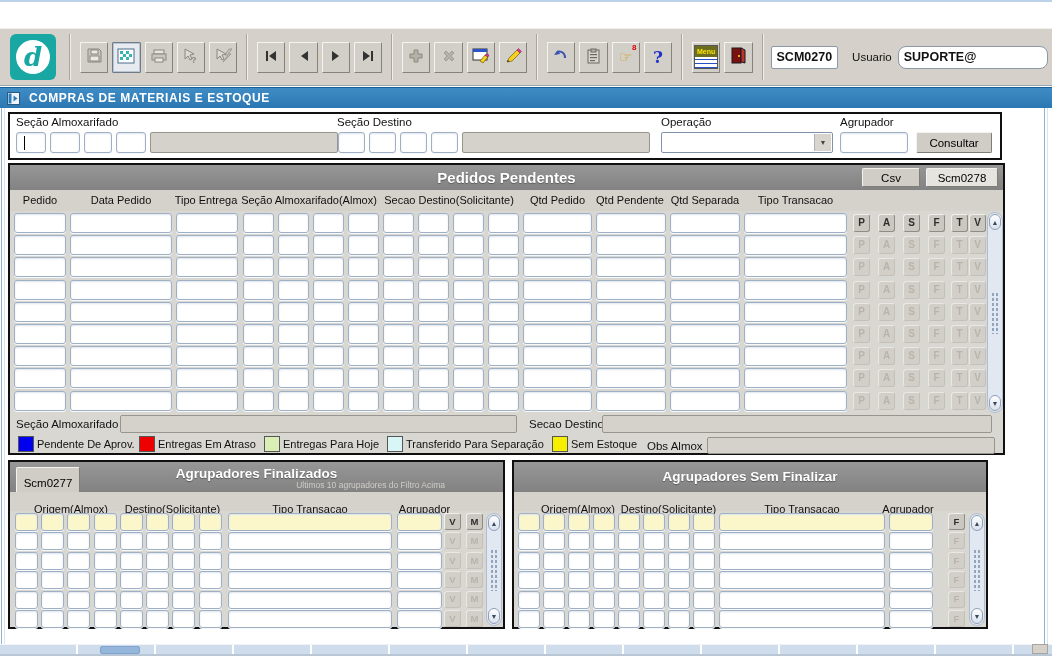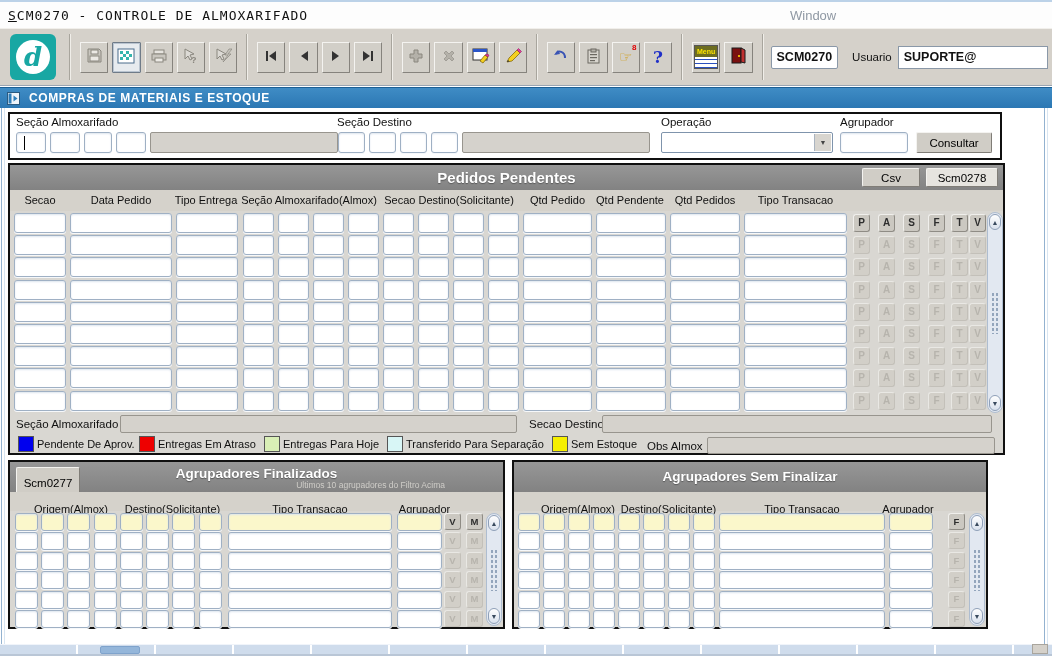--- a/index.html
+++ b/index.html
@@ -32,21 +32,21 @@
   .tbtn.sel { border-color:#6f7b88; background:#e7ebef; box-shadow:inset 0 0 0 1px #b9c4d0; }
   .help-glyph { color:#2030c8; font-weight:bold; font-size:17px; font-family:"DejaVu Serif", serif; }
   .hand-glyph { color:#cf9a10; font-size:15px; position:relative; }
   .hand-glyph i { position:absolute; top:-5px; right:-4px; color:#e00000; font-size:8px; font-weight:bold; font-style:normal; }
   .menu-ic { width:24px; height:24px; border:1px solid #555; background:#fff; display:flex; flex-direction:column; }
   .menu-ic .m-top { background:#6d6d20; color:#ffe600; font-size:7px; font-weight:bold; text-align:center; line-height:11px; height:11px; }
   .menu-ic .m-lines { flex:1; background:repeating-linear-gradient(#fff 0 2px, #2a50c0 2px 3px, #fff 3px 4px); }
   .code-field { width:72px; height:23px; background:#fff; border:1px solid #8a98a8; border-radius:2px;
                 font-size:12.5px; font-weight:bold; color:#111; display:flex; align-items:center; justify-content:center; }
   .user-label { font-size:11.5px; color:#111; margin:0 6px 0 14px; }
-  .user-field { width:160px; height:23px; background:#fff; border:1px solid #8a98a8; border-radius:0;
+  .user-field { width:160px; height:23px; background:#fff; border:1px solid #8a98a8; border-radius:8px;
                 font-size:12.5px; font-weight:bold; color:#111; display:flex; align-items:center; padding-left:5px; }
 
   
   .form-titlebar { position:absolute; top:87px; left:0; right:0; height:21px;
                    background:linear-gradient(#3f8cc5,#2b77b3); border-top:1px solid #1d5f94;
                    display:flex; align-items:center; }
   .form-icon { margin-left:7px; margin-right:9px; display:flex; }
   .form-titlebar .ft-text { color:#fff; font-size:12px; font-weight:bold; letter-spacing:0.6px; }
 
   
@@ -145,24 +145,20 @@
   .hsb-thumb { position:absolute; left:100px; top:1px; width:40px; height:8px; background:#94b6da; border:1px solid #7fa3cc; border-radius:2px; }
   .hsb-corner { position:absolute; left:1032px; top:644px; width:16px; height:10px; background:#d5d1ca; border:1px solid #a9a59d; }
   .bottomline { position:absolute; left:0; right:0; top:654px; height:2px; background:#b9c6d6; }
 </style>
 </head>
 <body>
 
 <div class="screen">
   <div class="topline"></div>
 
-  <div class="menubar">
-    <div class="app-title"><span class="mn">S</span><span>CM0270 - CONTROLE DE ALMOXARIFADO</span></div>
-    <div class="window-menu">Window</div>
-  </div>
 
   <div class="toolbar">
     <div class="logo">
       <div class="logo-badge">
         <div class="logo-circle">d</div>
       </div>
     </div>
     <div class="tsep"></div>
 
     <button class="tbtn">
@@ -349,28 +345,28 @@
     <button class="gbtn" style="position:absolute;left:906px;top:18px;width:76px;height:21px">Consultar</button>
   </div>
 
   <div class="panel" id="pedidos">
     <div class="phead">
       <div class="ptitle">Pedidos Pendentes</div>
       <button class="gbtn" style="position:absolute;left:852px;top:3px;width:58px;height:19px">Csv</button>
       <button class="gbtn" style="position:absolute;left:916px;top:3px;width:72px;height:19px;background:#e6e4df">Scm0278</button>
     </div>
     <div class="colstrip"></div>
-    <span class="chead" style="left:4px;width:52px">Secao</span>
+    <span class="chead" style="left:4px;width:52px">Pedido</span>
     <span class="chead" style="left:60px;width:102px">Data Pedido</span>
     <span class="chead" style="left:160px;width:72px">Tipo Entrega</span>
     <span class="chead" style="left:228px;width:142px">Seção Almoxarifado(Almox)</span>
     <span class="chead" style="left:366px;width:146px">Secao Destino(Solicitante)</span>
     <span class="chead" style="left:513px;width:69px">Qtd Pedido</span>
     <span class="chead" style="left:580px;width:80px">Qtd Pendente</span>
-    <span class="chead" style="left:655px;width:80px">Qtd Pedidos</span>
+    <span class="chead" style="left:655px;width:80px">Qtd Separada</span>
     <span class="chead" style="left:734px;width:103px">Tipo Transacao</span>
 
     <div class="rows-ped">
       <div class="grow">
         <span class="cell pc0"></span>
         <span class="cell pc1"></span>
         <span class="cell pc2"></span>
         <span class="cell ps0"></span>
         <span class="cell ps1"></span>
         <span class="cell ps2"></span>

